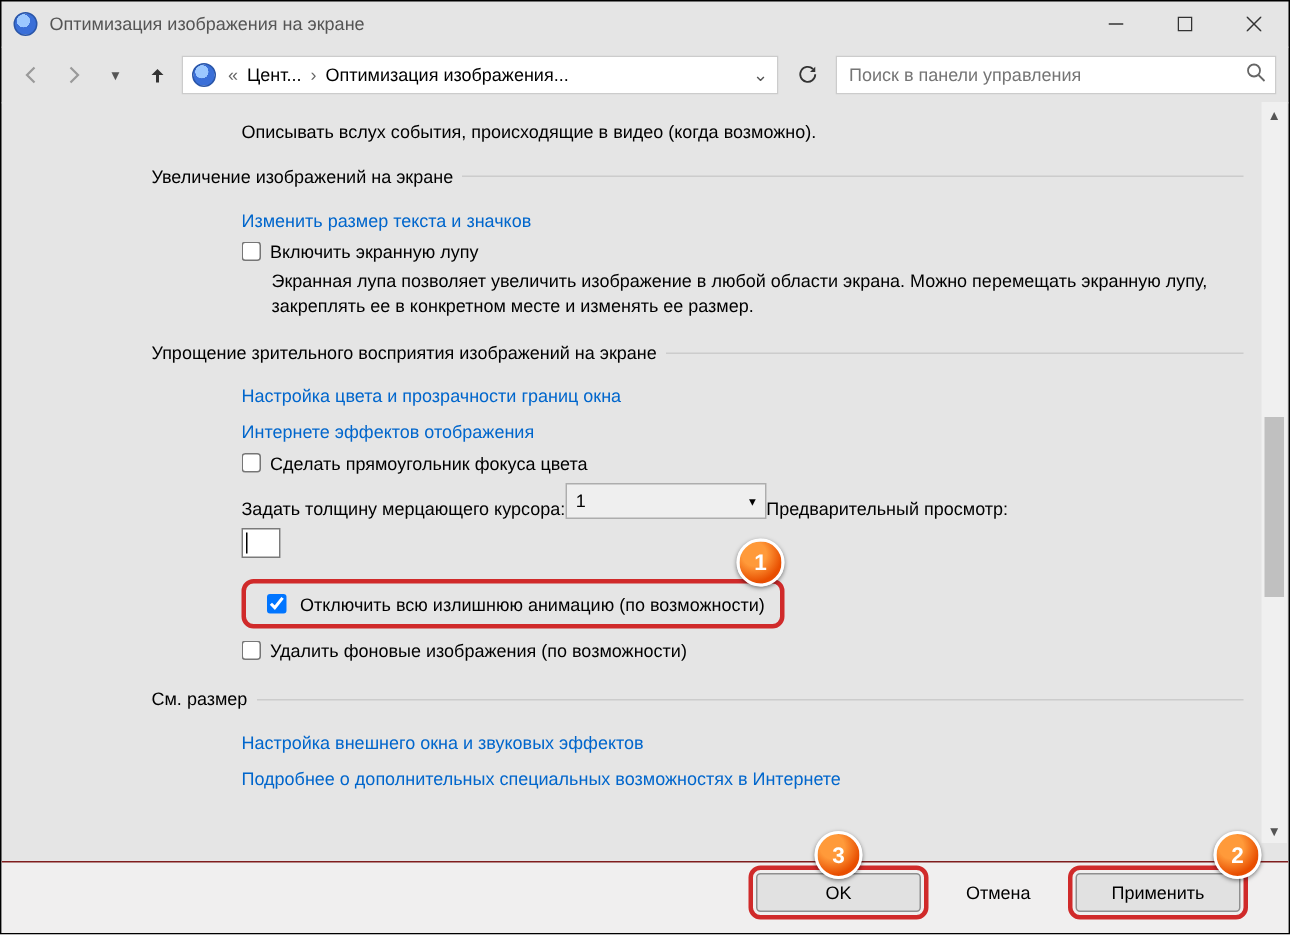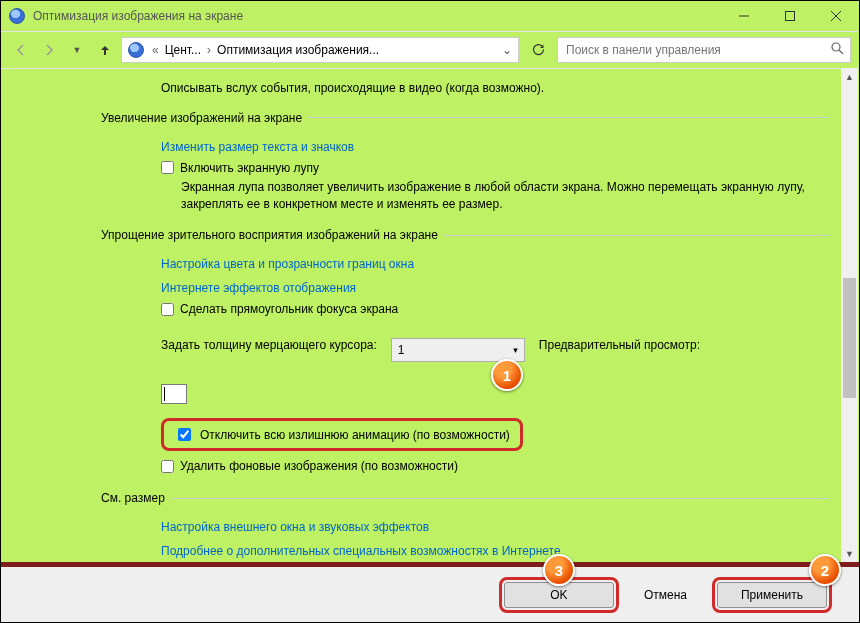--- a/index.html
+++ b/index.html
@@ -1,16 +1,16 @@
 <!DOCTYPE html>
 <html><head>
 <meta charset="utf-8">
 <style>
   html,body{margin:0;padding:0;font-family:"Segoe UI",Arial,sans-serif;font-size:12px;color:#000;background:#fff}
-  .window{width:860px;height:623px;border:1px solid #000;box-sizing:border-box;position:relative;overflow:hidden;background:#bef264}
+  .window{width:860px;height:623px;border:1px solid #000;box-sizing:border-box;position:relative;overflow:hidden;background:#e5e5e5}
   .titlebar{height:30px;display:flex;align-items:center;border-bottom:1px solid #e5e5e5}
   .titlebar .app-icon{width:16px;height:16px;margin:0 8px;border-radius:50%;background:radial-gradient(circle at 40% 35%,#9cc8ff 0 35%,#3a6fd8 36% 100%);border:1px solid #2a56a8;box-sizing:border-box}
   .titlebar .title{flex:0 1 auto;color:#555}
   .titlebar .spacer{flex:1}
   .winbtn{width:46px;height:30px;display:flex;align-items:center;justify-content:center;color:#333}
   .winbtn svg{width:10px;height:10px}
   .addrbar{height:36px;display:flex;align-items:center;padding:0 8px;gap:4px;border-bottom:1px solid #e5e5e5}
   .navbtn{width:24px;height:24px;display:flex;align-items:center;justify-content:center;color:#9a9a9a}
   .navbtn.enabled{color:#333}
   .crumb-wrap{flex:1;display:flex;align-items:center;height:24px;border:1px solid #ccc;background:#fff;padding:0 2px;gap:2px}
@@ -27,27 +27,27 @@
   .scroll-arrow{height:17px;display:flex;align-items:center;justify-content:center;color:#555;font-size:9px}
   .scroll-thumb{position:absolute;left:2px;right:2px;top:210px;height:120px;background:#c0c0c0;border-radius:0}
   .page{padding:10px 30px 0 100px}
   .indent{padding-left:60px;margin-bottom:6px}
   .indent2{padding-left:60px;margin:4px 0}
   .plain{margin:2px 0;line-height:1.4}
   .link{color:#0066cc;text-decoration:none;display:inline-block;margin:3px 0}
   .link.under{}
   fieldset{border:none;border-top:1px solid #ccc;margin:14px 0 6px 0;padding:8px 0 0 0}
   legend{padding:0 6px 0 0;color:#000}
-  .cbrow{display:flex;align-items:center;gap:6px;margin:4px 0}
+  .cbrow{display:flex;gap:6px;margin:4px 0}
   .cbrow input[type=checkbox]{width:13px;height:13px;margin:0}
-  .row-flex{display:flex;align-items:flex-start;gap:14px;margin:22px 0;flex-wrap:wrap}
+  .row-flex{display:flex;align-items:flex-end;margin:6px 0;flex-wrap:wrap}
   .selectbox{width:120px;height:22px;border:1px solid #adadad;background:#efefef;display:flex;align-items:center;justify-content:space-between;padding:0 6px;font-size:12px}
   .inputtiny{width:20px;height:18px;border:1px solid #7a7a7a;padding:0 2px;background:#fff}
   .highlight{display:inline-flex;align-items:center;gap:6px;border:3px solid #d02a2a;border-radius:8px;padding:4px 10px;margin:4px 0}
-  .bottombar{position:absolute;left:0;right:0;bottom:0;height:60px;box-sizing:border-box;border-top:5px solid #7f1d1d;background:#f0efef}
+  .bottombar{position:absolute;left:0;right:0;bottom:0;height:48px;box-sizing:border-box;border-top:1px solid #7f1d1d;background:#f0efef}
   .btnrow{position:absolute;right:32px;bottom:14px;display:flex;align-items:center;gap:20px}
   .btn{min-width:88px;height:24px;border:1px solid #8f8f8f;background:#e1e1e1;display:flex;align-items:center;justify-content:center;font-size:12px;padding:0 10px;cursor:default}
   .btn.hl{outline:3px solid #d02a2a;outline-offset:2px;border-radius:3px}
   .btn.plainbtn{background:transparent;border:none;min-width:auto}
   .callout{position:absolute;width:28px;height:28px;border-radius:50%;background:radial-gradient(circle at 35% 30%,#ff9a3a 0 30%,#e84e00 70% 100%);border:2px solid #fff;box-shadow:0 1px 3px rgba(0,0,0,.5);color:#fff;font-weight:bold;font-size:15px;display:flex;align-items:center;justify-content:center;z-index:50}
 </style>
 </head>
 <body>
 
 <div class="window">
@@ -129,21 +129,21 @@
         </div>
         <div class="indent2 plain" style="padding-left:80px">Экранная лупа позволяет увеличить изображение в любой области экрана. Можно перемещать экранную лупу, закреплять ее в конкретном месте и изменять ее размер.</div>
       </fieldset>
 
       <fieldset>
         <legend>Упрощение зрительного восприятия изображений на экране</legend>
         <div class="indent2"><a class="link">Настройка цвета и прозрачности границ окна</a></div>
         <div class="indent2"><a class="link">Интернете эффектов отображения</a></div>
         <div class="indent2 cbrow">
           <input type="checkbox" style="">
-          <span>Сделать прямоугольник фокуса экрана</span>
+          <span>Сделать прямоугольник фокуса цвета</span>
         </div>
         <div class="indent2 row-flex">
           <span>Задать толщину мерцающего курсора:</span>
           <div class="selectbox">
             <span>1</span>
             <span style="font-size:9px">▾</span>
           </div>
           <span>Предварительный просмотр:</span>
         </div>
         <div class="indent2">

